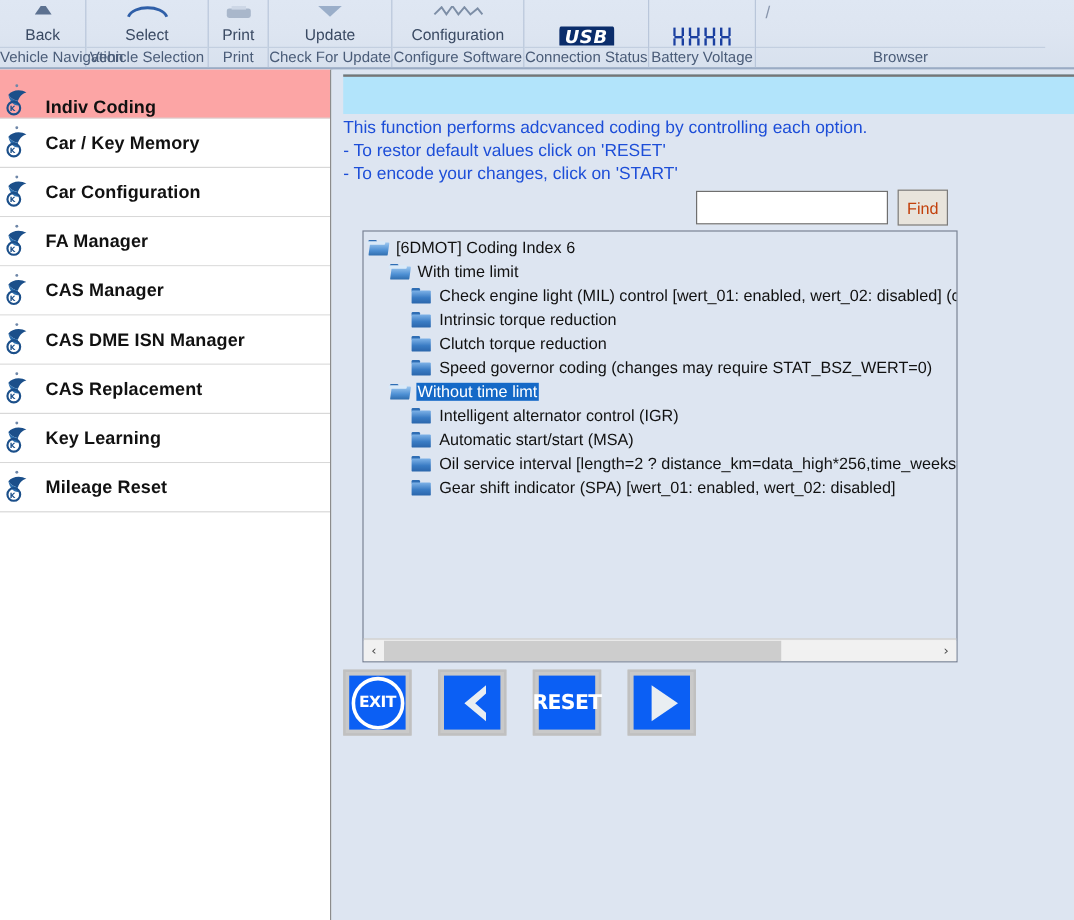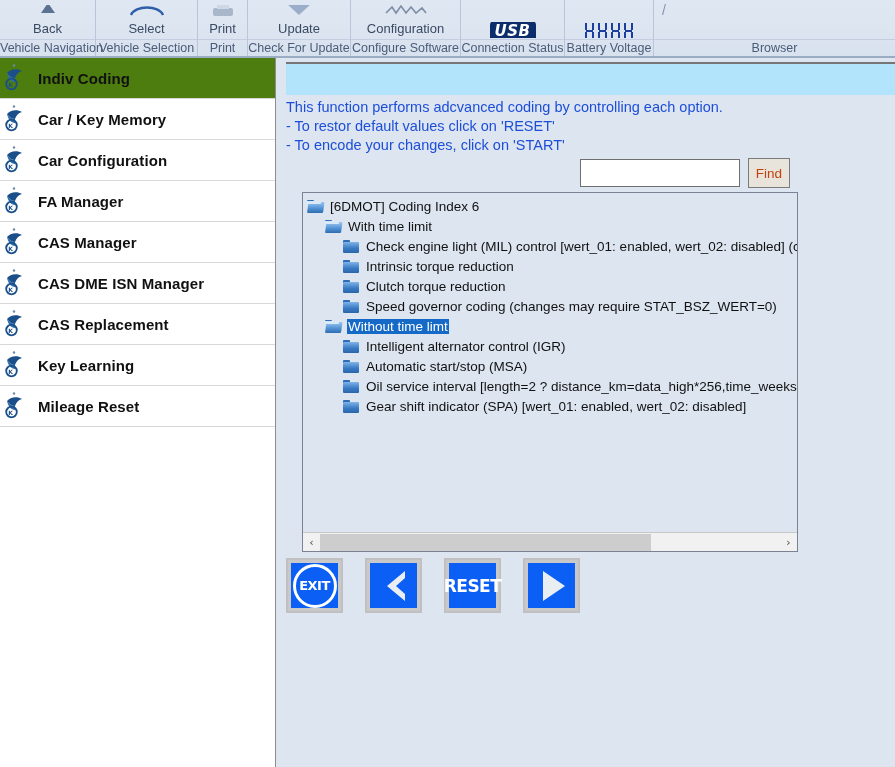--- a/index.html
+++ b/index.html
@@ -141,21 +141,21 @@
     position: relative;
     height: 41px;
     display: flex;
     align-items: center;
     border-bottom: 1px solid #d8d8d8;
     background: #ffffff;
     padding-left: 5px;
     box-sizing: border-box;
     cursor: default;
   }
-  .side-item.selected { background: #4d7c0f; }
+  .side-item.selected { background: #fca5a5; align-items: flex-end; }
   .side-label {
     font-size: 15px;
     font-weight: bold;
     color: #111;
     margin-left: 11px;
     white-space: nowrap;
     letter-spacing: 0.1px;
   }
   .sidebar-rest {
     background: #ffffff;
@@ -363,21 +363,21 @@
     font-family: "DejaVu Sans", sans-serif;
     letter-spacing: -0.5px;
   }
 </style>
 </head>
 <body>
 
 <div id="app">
 
   <div class="ribbon" id="ribbon">
-      <div class="ribbon-group" style="width: 96px;">
+      <div class="ribbon-group" style="width: 72px;">
         <div class="rg-body">
           <div class="rg-icon">
             <span><svg width="26" height="16" viewBox="0 0 26 16">
                 <path d="M13 2 L20 12 L6 12 Z" fill="#5c7190"></path>
               </svg></span>
           </div>
           <div class="rg-caption">Back</div>
         </div>
         <div class="rg-title">Vehicle Navigation</div>
       </div>
@@ -650,21 +650,21 @@
               <span class="tab"></span>
               <span class="body"></span>
             </span>
             <span class="tlabel">Intelligent alternator control (IGR)</span>
           </div>
           <div class="tnode lvl2">
             <span class="folder">
               <span class="tab"></span>
               <span class="body"></span>
             </span>
-            <span class="tlabel">Automatic start/stop (MSA)</span>
+            <span class="tlabel">Automatic start/start (MSA)</span>
           </div>
           <div class="tnode lvl2">
             <span class="folder">
               <span class="tab"></span>
               <span class="body"></span>
             </span>
             <span class="tlabel">Oil service interval [length=2 ? distance_km=data_high*256,time_weeks=data_low]</span>
           </div>
           <div class="tnode lvl2">
             <span class="folder">

